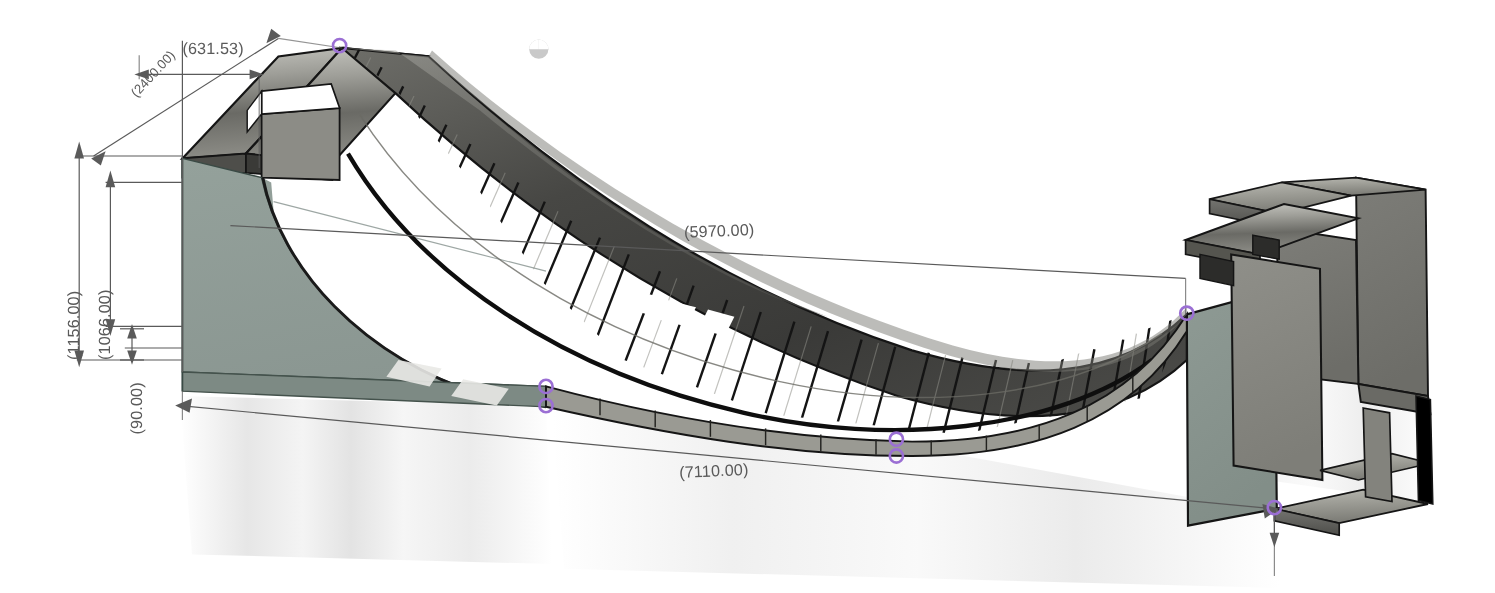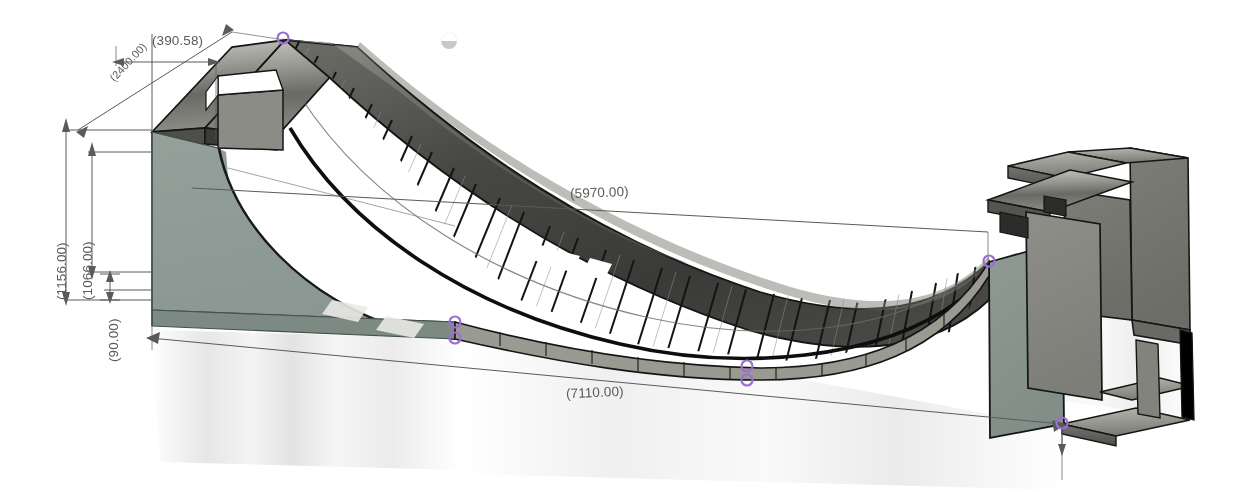--- a/index.html
+++ b/index.html
@@ -349,19 +349,19 @@
   </svg>
 
   <div class="dim-label vert" style="left:54px;top:300px;">(1156.00)</div>
 
   <div class="dim-label vert" style="left:80px;top:300px;">(1066.00)</div>
 
   <div class="dim-label vert" style="left:106px;top:362px;">(90.00)</div>
 
   <div class="dim-label rot45" style="left:104px;top:56px;">(2400.00)</div>
 
-  <div class="dim-label" style="left:152px;top:33px;">(390.58)</div>
+  <div class="dim-label" style="left:152px;top:33px;">(631.53)</div>
 
   <div class="dim-label slight" style="left:570px;top:185px;">(5970.00)</div>
 
   <div class="dim-label slight2" style="left:566px;top:385px;">(7110.00)</div>
 
 </div>
 
 </body></html>

